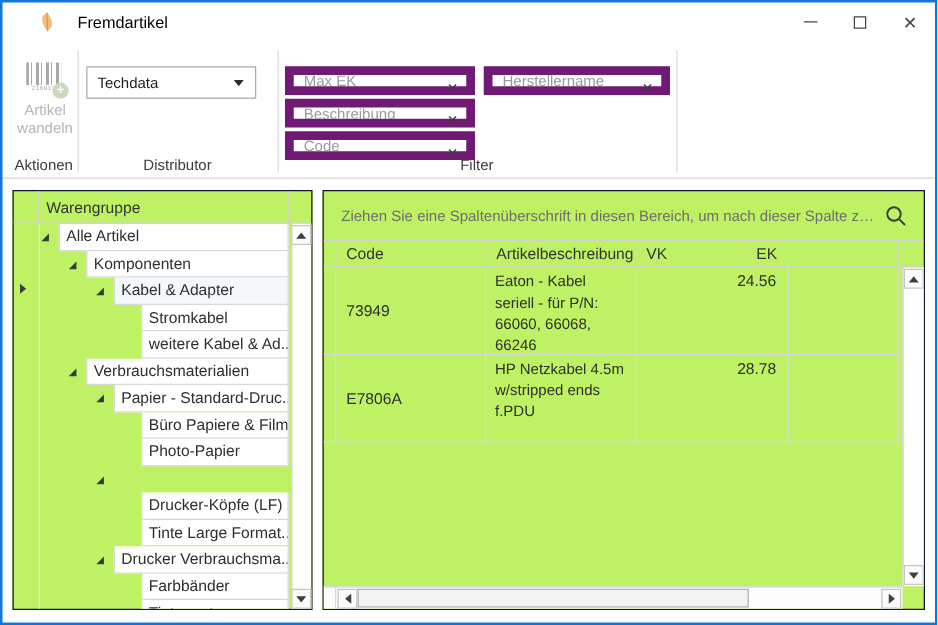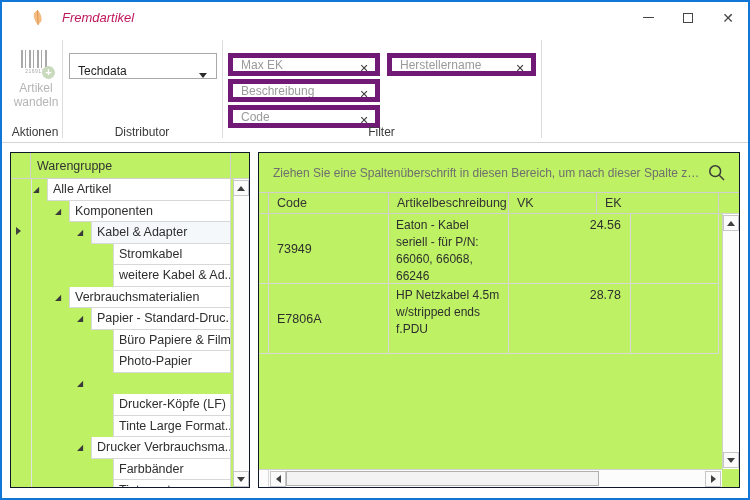--- a/index.html
+++ b/index.html
@@ -5,21 +5,21 @@
   * { margin:0; padding:0; box-sizing:border-box; }
   html,body { background:#e8e8e8; }
   body { font-family:"Liberation Sans","DejaVu Sans",sans-serif; font-size:12px; color:#2e2e2e; }
 
   .window { position:relative; width:750px; height:500px; background:#fff; overflow:hidden; }
   .frame { position:absolute; inset:0; border:2px solid #1177d7; pointer-events:none; z-index:60; }
 
   
   .titlebar { position:absolute; left:2px; top:2px; right:2px; height:31px; background:#fff; display:flex; align-items:center; }
   .app-icon { margin-left:28px; width:15px; height:17px; }
-  .title-text { margin-left:17px; font-size:13px; color:#be185d;font-style:italic; }
+  .title-text { margin-left:17px; font-size:13px; color:#000000; }
   .winbtns { margin-left:auto; display:flex; height:100%; }
   .winbtn { width:40px; height:100%; display:flex; align-items:center; justify-content:center; cursor:default; }
   .glyph-min { width:11px; height:0; border-top:1px solid #444; }
   .glyph-max { width:10px; height:10px; border:1px solid #444; }
   .glyph-close { font-size:14px; color:#444; line-height:1; }
 
   
   .ribbon { position:absolute; left:2px; top:33px; right:2px; height:110px; background:#fff; border-bottom:1px solid #d4d4d4; }
   .rib-sep { position:absolute; top:7px; height:98px; width:1px; background:#dcdcdc; }
   .sep-1 { left:60px; } .sep-2 { left:220px; } .sep-3 { left:539px; }
@@ -29,25 +29,25 @@
   .grp-label.filter { left:220px; width:319px; }
 
   .action-btn { position:absolute; left:8px; top:16px; width:52px; height:72px; display:flex; flex-direction:column; align-items:center; cursor:default; }
   .barcode-wrap { position:relative; width:32px; height:28px; }
   .barcode-bars { position:absolute; left:1px; top:1px; width:28px; height:18px;
     background:repeating-linear-gradient(90deg,#a9a9a9 0 2px,#ffffff 2px 4px,#a9a9a9 4px 5px,#ffffff 5px 8px); }
   .barcode-num { position:absolute; left:1px; top:19px; width:28px; text-align:center; font-size:5px; color:#a9a9a9; letter-spacing:.5px; }
   .badge-plus { position:absolute; right:-3px; bottom:-2px; width:13px; height:13px; border-radius:50%; background:#c9dabc; color:#fff; font-size:11px; line-height:12px; text-align:center; font-weight:bold; }
   .action-label { margin-top:4px; text-align:center; color:#b5b5b5; font-size:12px; line-height:14px; width:52px; }
 
-  .combo { position:absolute; left:67px; top:20px; width:148px; height:26px; border:1px solid #a9a9a9; background:#fff; display:flex; align-items:flex-end; cursor:default; }
+  .combo { position:absolute; left:67px; top:20px; width:136px; height:26px; border:1px solid #a9a9a9; background:#fff; display:flex; align-items:center; cursor:default; }
   .combo-value { padding-left:8px; flex:1; color:#1e1e1e; }
   .combo-arrow { margin-right:9px; width:0; height:0; border-left:4px solid transparent; border-right:4px solid transparent; border-top:5px solid #2b2b2b; }
 
-  .filter-box { position:absolute; height:23px; border:5px solid #701a75; background:#fff; }
+  .filter-box { position:absolute; height:23px; border:7px solid #701a75; background:#fff; }
   .fslot-0 { left:226px; top:20px; width:152px; }
   .fslot-1 { left:226px; top:46px; width:152px; }
   .fslot-2 { left:226px; top:72px; width:152px; }
   .fslot-3 { left:385px; top:20px; width:149px;padding-left:19px; }
   .filter-box input { position:absolute; inset:0; border:0; outline:0; padding:0 24px 0 8px; font:12px "Liberation Sans","DejaVu Sans",sans-serif; color:#2e2e2e; background:transparent; }
   .filter-box input::placeholder { color:#9a9a9a; opacity:1; }
   .filter-clear { position:absolute; right:0; top:0; width:22px; height:21px; display:flex; align-items:center; justify-content:center; font-size:11px; color:#3c3c3c; cursor:default; }
 
   
   .panel { position:absolute; background:#bef264; border:1px solid #0f172a; }

